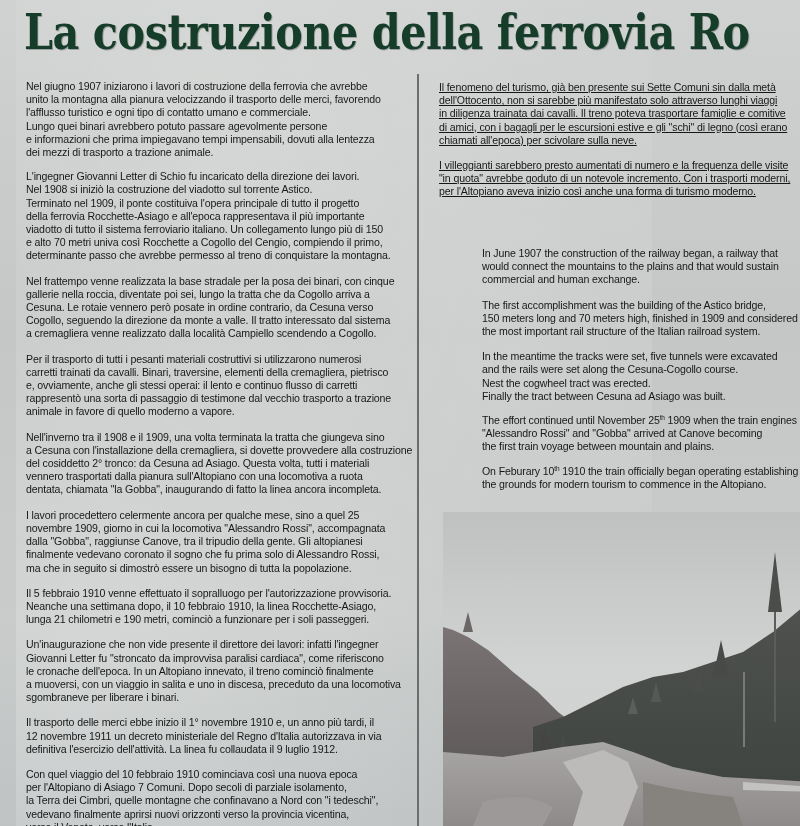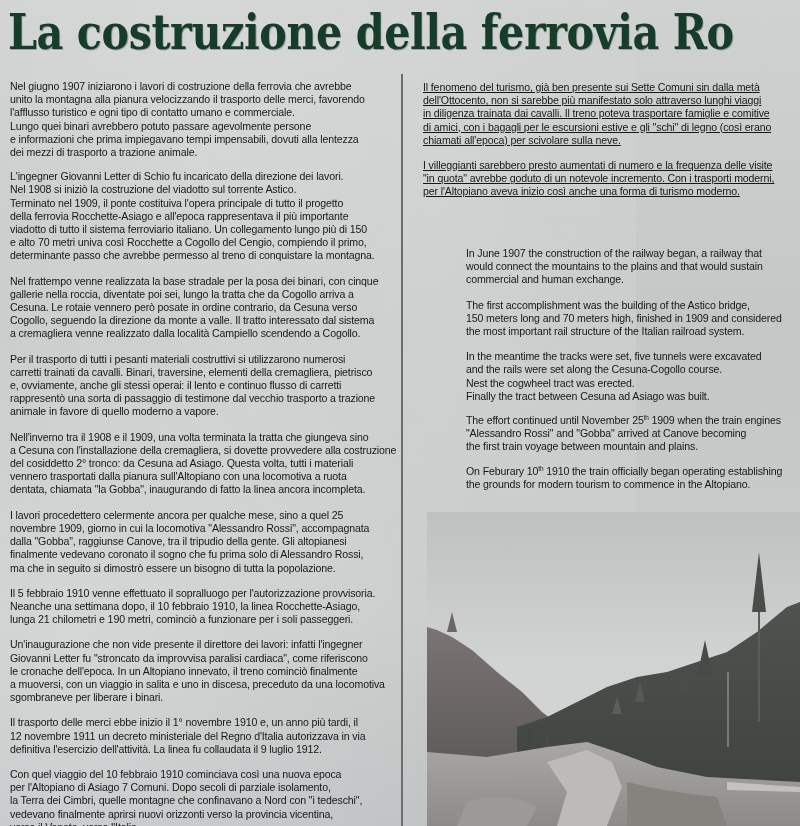--- a/index.html
+++ b/index.html
@@ -6,21 +6,21 @@
     html, body {
       width: 800px; height: 826px; overflow: hidden;
       background: #c9cccb;
     }
     body {
       position: relative;
       font-family: "Liberation Sans", sans-serif;
       background: linear-gradient(180deg, #cfd2d0 0%, #c4c7c6 40%, #c9cccb 75%, #bfc3c3 100%);
     }
     .panel {
-      position: absolute; left: 0; top: 0; width: 636px; height: 826px;
+      position: absolute; left: 16px; top: 0; width: 636px; height: 826px;
       background:
         radial-gradient(ellipse at 30% 20%, rgba(255,255,255,0.18), rgba(255,255,255,0) 60%),
         radial-gradient(ellipse at 10% 85%, rgba(255,255,255,0.22), rgba(255,255,255,0) 50%),
         radial-gradient(ellipse at 80% 40%, rgba(255,255,255,0.15), rgba(255,255,255,0) 55%);
     }
     .main-title {
       position: absolute; left: 8px; top: 4px;
       font-family: "DejaVu Serif", "Liberation Serif", serif;
       font-weight: bold;
       font-size: 48px;

